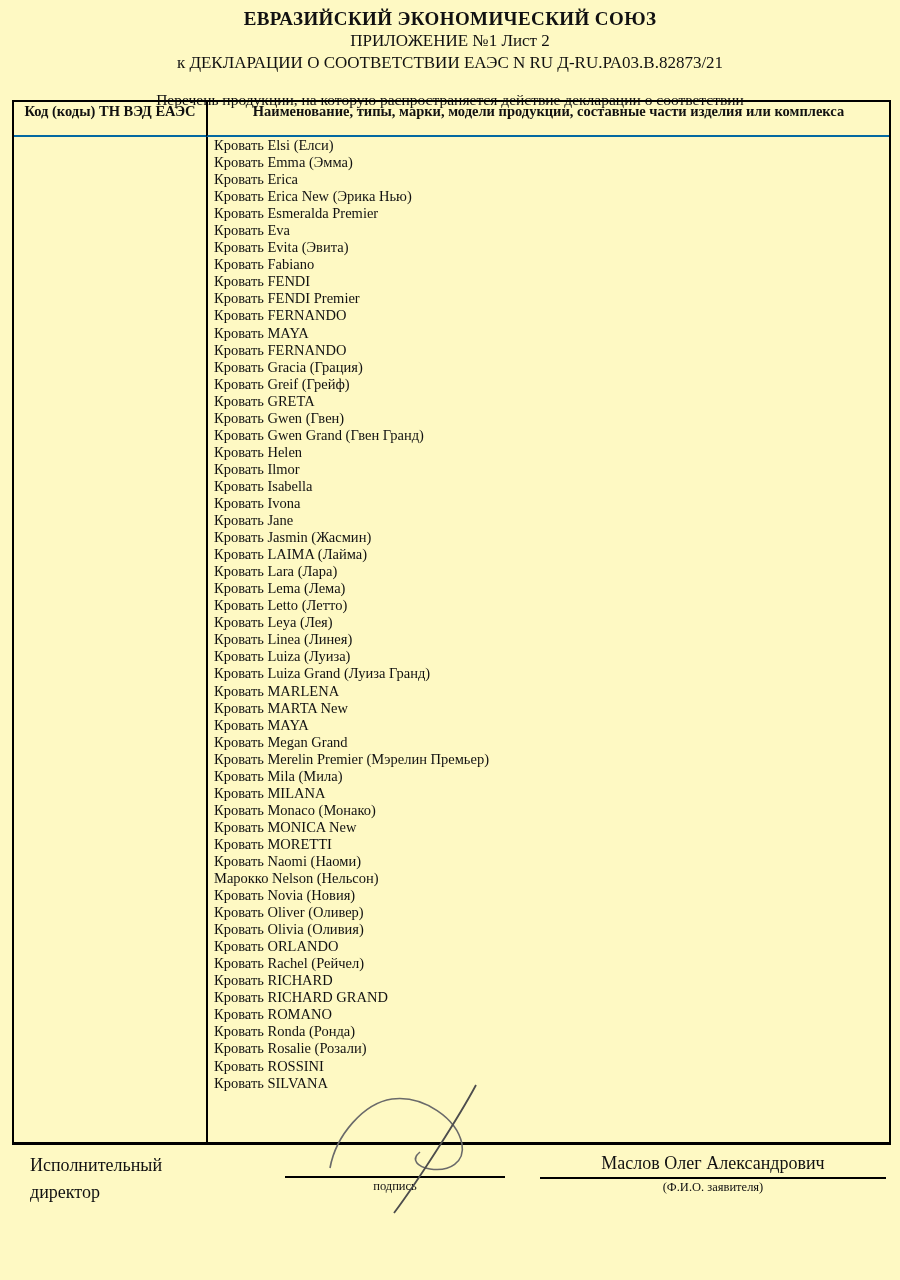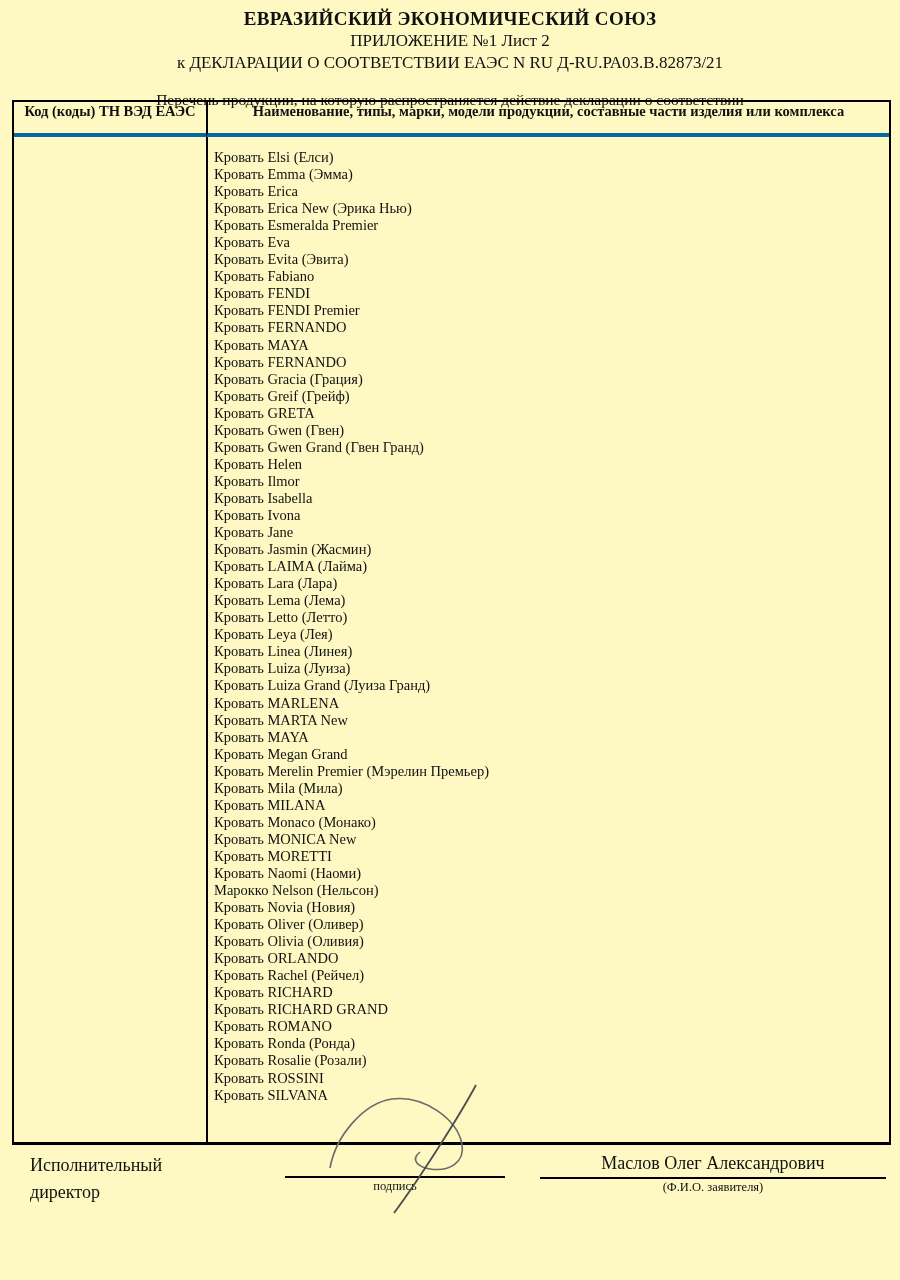--- a/index.html
+++ b/index.html
@@ -36,25 +36,25 @@
     grid-template-columns: 192px 1fr;
     grid-template-rows: 35px 1fr;
   }
   .th {
     font-weight: bold;
     font-size: 14.5px;
     line-height: 15.5px;
     text-align: center;
     padding: 2px 4px;
     box-sizing: border-box;
-    border-bottom: 4px solid #0369a1;
+    border-bottom: 2px solid #0369a1;
   }
   .th.col2, .td.col2 { border-left: 2px solid #000; }
   .td { box-sizing: border-box; }
-  .td.col2 { padding: 12px 6px 0 6px; }
+  .td.col2 { padding: 0 6px 0 6px; }
   .product-line {
     font-size: 14.5px;
     line-height: 17.05px;
     white-space: nowrap;
   }
 
   .footer-left {
     position: absolute;
     left: 30px;
     top: 1152px;

